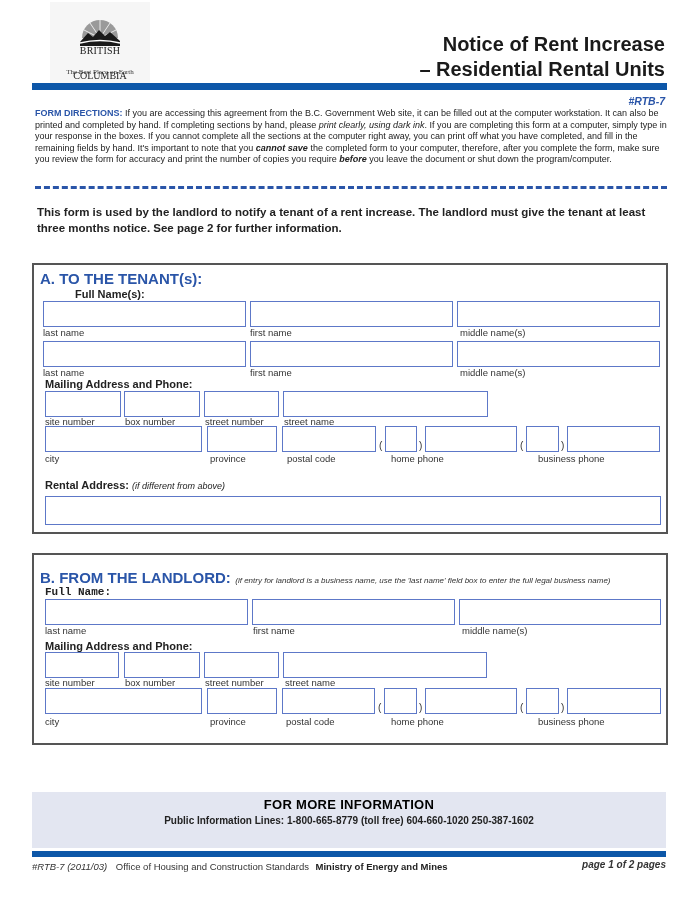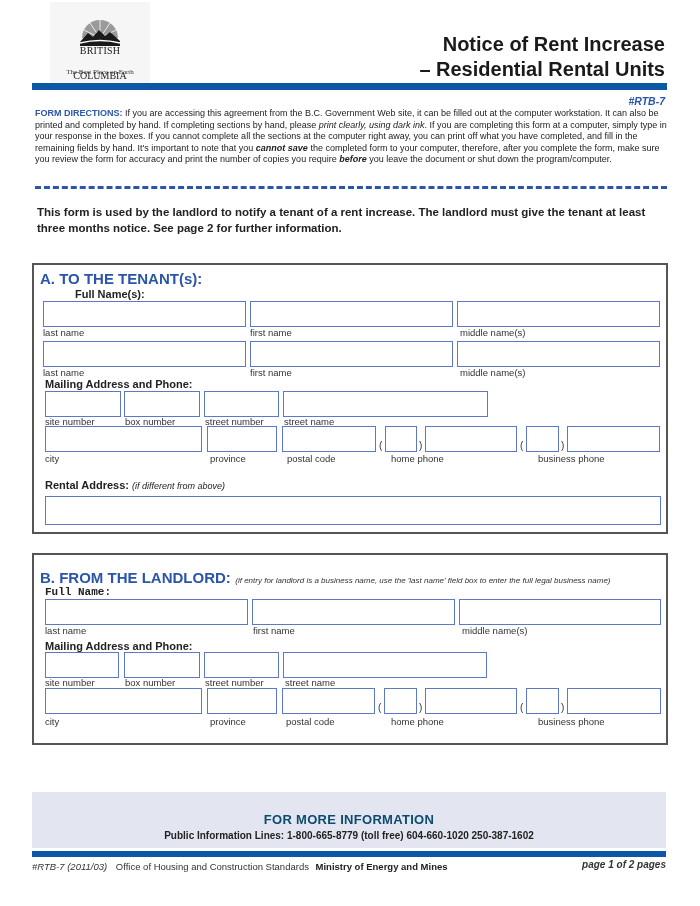--- a/index.html
+++ b/index.html
@@ -25,21 +25,21 @@
   
   .section { border: 2px solid #555; background: #fff; }
   .sec-title { color: #2a55a8; font-weight: bold; font-size: 15px; }
   .sec-note { font-size: 8px; font-style: italic; color: #333; font-weight: normal; }
   .sub { font-size: 11px; font-weight: bold; color: #222; }
   .box { position: absolute; border: 1px solid #5d78c8; background: #fff; box-sizing: border-box; }
   .lab { position: absolute; font-size: 9.5px; color: #333; white-space: nowrap; }
   .paren { position: absolute; font-size: 10px; color: #333; }
   
   .infobox { left: 32px; top: 792px; width: 634px; height: 56px; background: #e3e6f1; text-align: center; }
-  .infobox .h { font-size: 13px; font-weight: bold; color: #0c4a6e; margin-top: 20px; letter-spacing: 0.3px; }
+  .infobox .h { font-size: 13px; font-weight: bold; color: #000000; margin-top: 5px; letter-spacing: 0.3px; }
   .infobox .l { font-size: 10px; font-weight: bold; color: #222; margin-top: 3px; }
   .botbar { left: 32px; top: 851px; width: 634px; height: 6px; background: #0d57a8; }
   .foot-left { left: 32px; top: 861px; font-size: 9.5px; color: #333; }
   .foot-left i { margin-right: 6px; }
   .foot-left b { margin-left: 4px; color: #222; }
   .foot-right { right: 34px; top: 859px; font-size: 10px; font-weight: bold; font-style: italic; color: #333; }
 </style>
 </head>
 <body>
 

